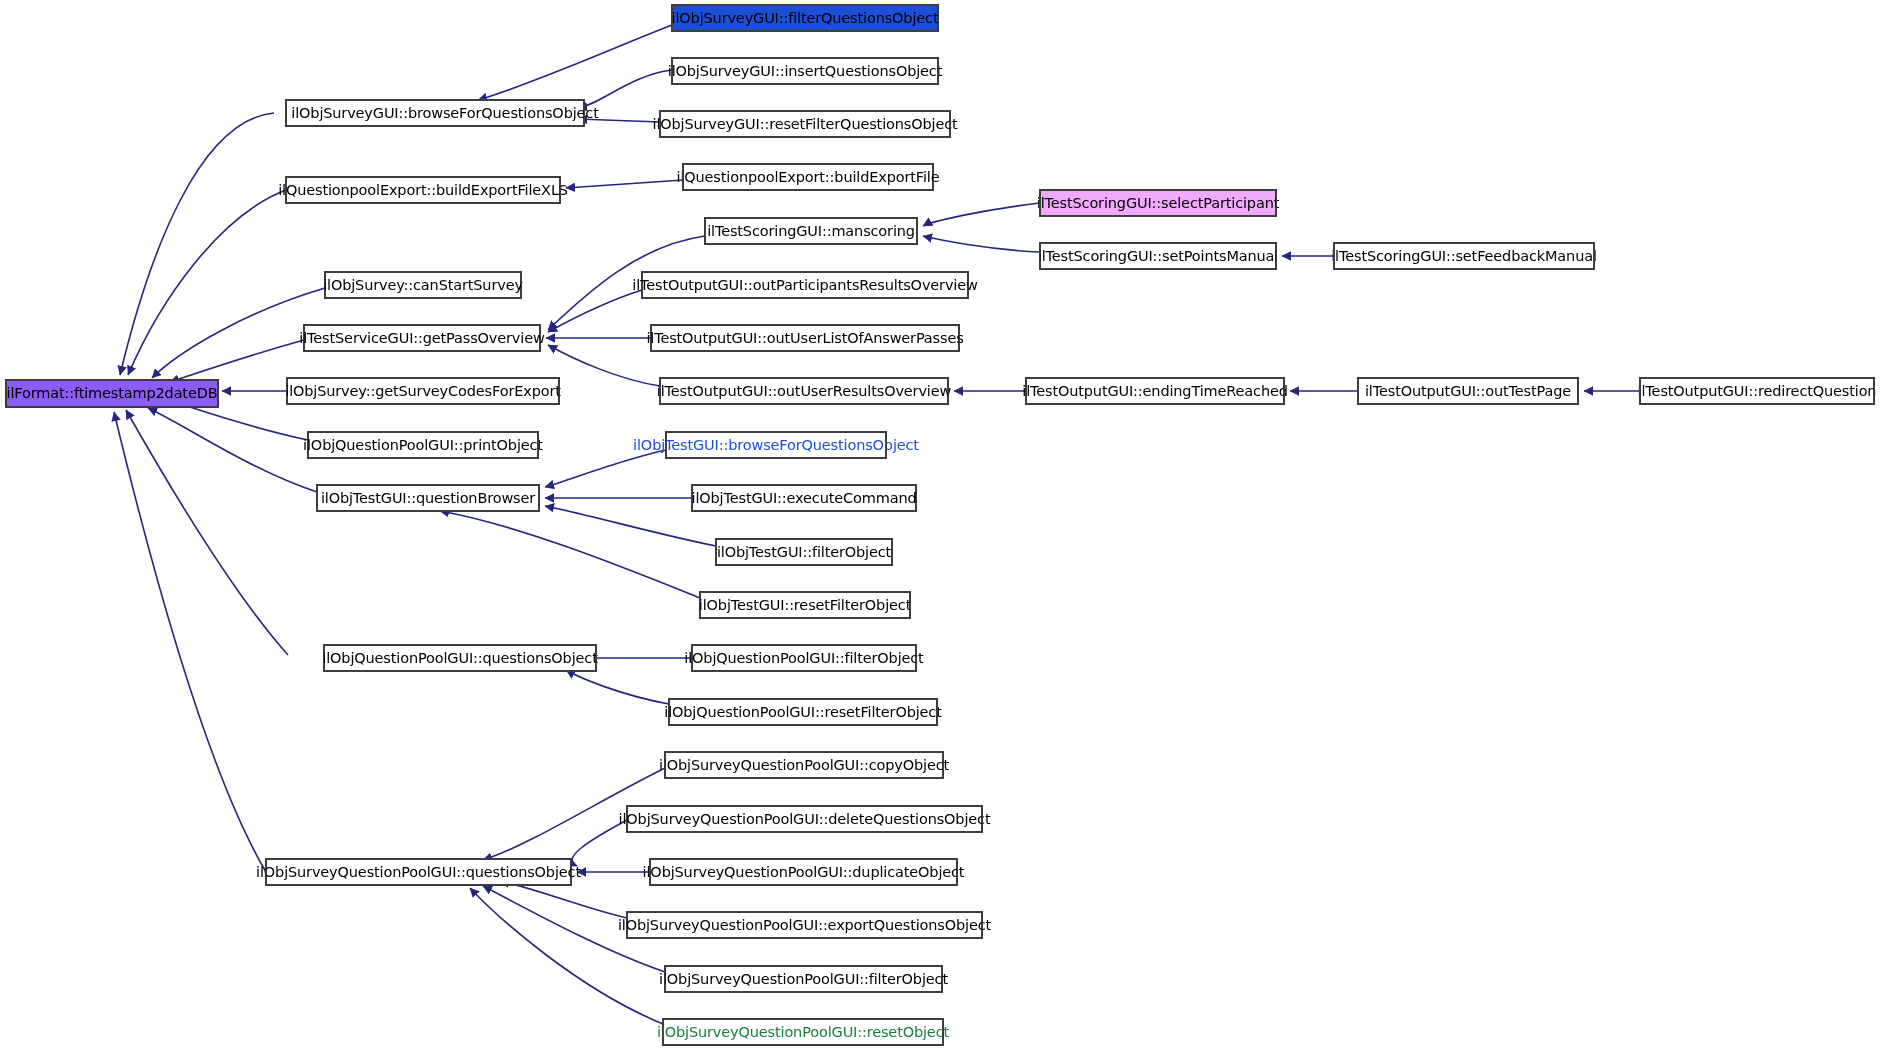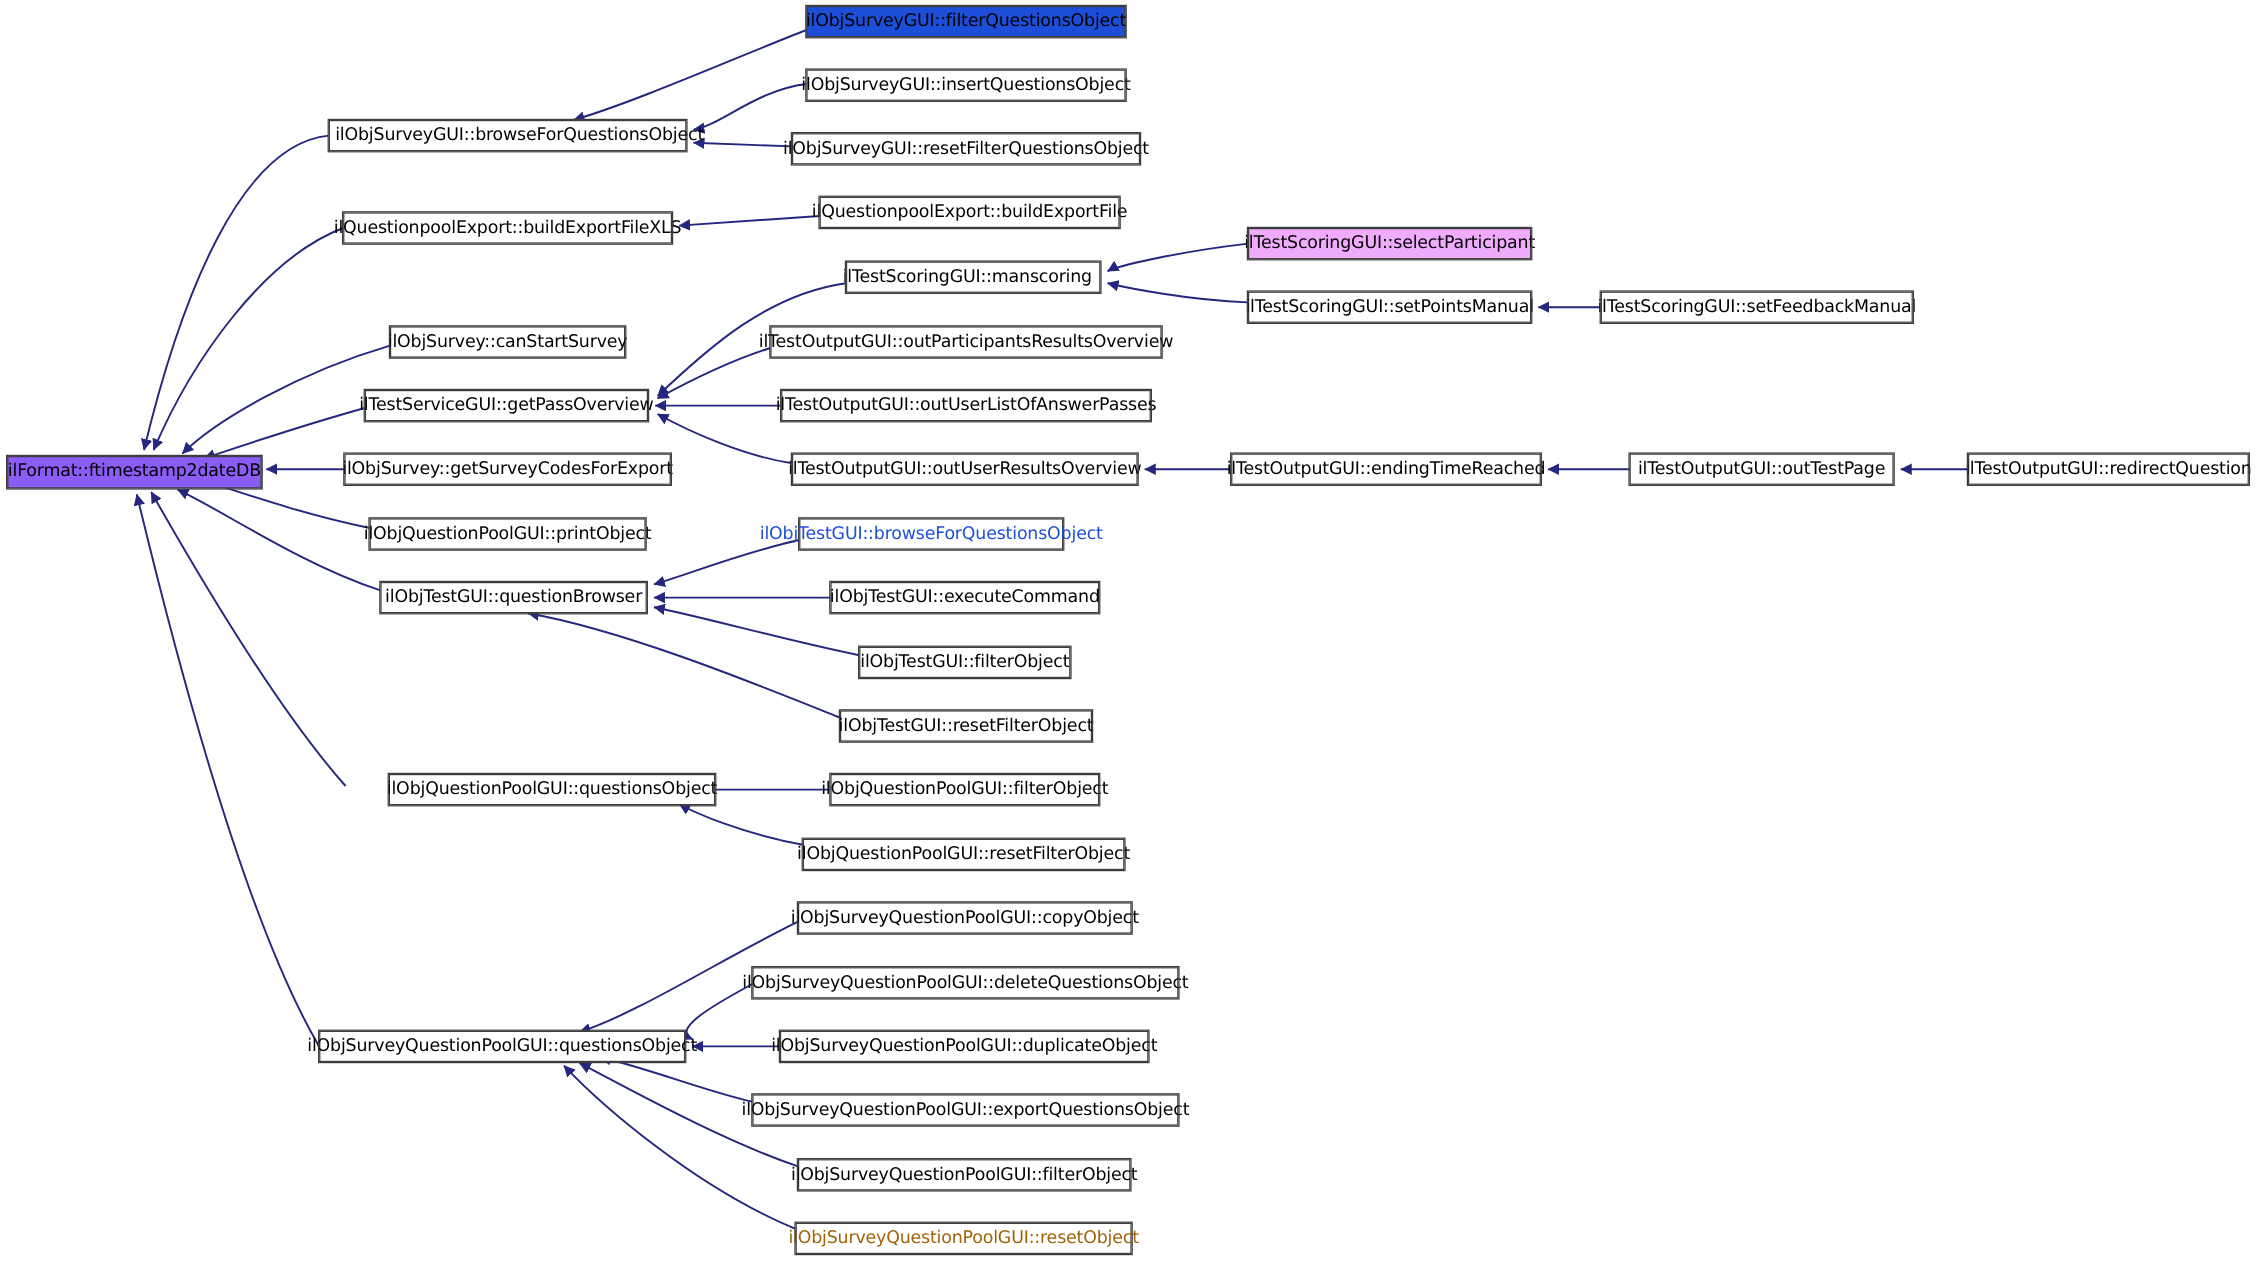--- a/index.html
+++ b/index.html
@@ -91,39 +91,39 @@
       <path d="M 627,820 C 590,840 560,858 577,866" fill="none" stroke="#25267e" stroke-width="1.6" marker-end="url(#arrow)"></path>
       <path d="M 650,872 L 577,872" fill="none" stroke="#25267e" stroke-width="1.6" marker-end="url(#arrow)"></path>
       <path d="M 627,918 C 590,910 540,890 500,881" fill="none" stroke="#25267e" stroke-width="1.6" marker-end="url(#arrow)"></path>
       <path d="M 665,972 C 600,950 520,905 483,886" fill="none" stroke="#25267e" stroke-width="1.6" marker-end="url(#arrow)"></path>
       <path d="M 663,1024 C 580,990 500,920 470,888" fill="none" stroke="#25267e" stroke-width="1.6" marker-end="url(#arrow)"></path>
     </svg>
   <div id="node-layer">
       <div class="graph-node root" style="left: 6px; top: 380px; width: 212px; height: 27px; border-color: rgb(61, 61, 61); background: #8b5cf6; color: rgb(0, 0, 0);">
         <span class="node-label">ilFormat::ftimestamp2dateDB</span>
       </div>
-      <div class="graph-node" style="left: 274px; top: 100px; width: 298px; height: 26px; border-color: rgb(61, 61, 61); background: rgb(255, 255, 255); color: rgb(0, 0, 0); padding-left: 20px;">
+      <div class="graph-node" style="left: 286px; top: 100px; width: 298px; height: 26px; border-color: rgb(61, 61, 61); background: rgb(255, 255, 255); color: rgb(0, 0, 0); padding-left: 20px;">
         <span class="node-label">ilObjSurveyGUI::browseForQuestionsObject</span>
       </div>
       <div class="graph-node" style="left: 672px; top: 5px; width: 266px; height: 26px; border-color: rgb(61, 61, 61); background: #1d4ed8; color: rgb(0, 0, 0);">
         <span class="node-label">ilObjSurveyGUI::filterQuestionsObject</span>
       </div>
       <div class="graph-node" style="left: 672px; top: 58px; width: 266px; height: 26px; border-color: rgb(61, 61, 61); background: rgb(255, 255, 255); color: rgb(0, 0, 0);">
         <span class="node-label">ilObjSurveyGUI::insertQuestionsObject</span>
       </div>
       <div class="graph-node" style="left: 660px; top: 111px; width: 290px; height: 26px; border-color: rgb(61, 61, 61); background: rgb(255, 255, 255); color: rgb(0, 0, 0);">
         <span class="node-label">ilObjSurveyGUI::resetFilterQuestionsObject</span>
       </div>
       <div class="graph-node" style="left: 286px; top: 177px; width: 274px; height: 26px; border-color: rgb(61, 61, 61); background: rgb(255, 255, 255); color: rgb(0, 0, 0);">
         <span class="node-label">ilQuestionpoolExport::buildExportFileXLS</span>
       </div>
       <div class="graph-node" style="left: 683px; top: 164px; width: 250px; height: 26px; border-color: rgb(61, 61, 61); background: rgb(255, 255, 255); color: rgb(0, 0, 0);">
         <span class="node-label">ilQuestionpoolExport::buildExportFile</span>
       </div>
-      <div class="graph-node" style="left: 705px; top: 218px; width: 212px; height: 26px; border-color: rgb(61, 61, 61); background: rgb(255, 255, 255); color: rgb(0, 0, 0); justify-content: flex-end;">
+      <div class="graph-node" style="left: 705px; top: 218px; width: 212px; height: 26px; border-color: rgb(61, 61, 61); background: rgb(255, 255, 255); color: rgb(0, 0, 0);">
         <span class="node-label">ilTestScoringGUI::manscoring</span>
       </div>
       <div class="graph-node" style="left: 1040px; top: 190px; width: 236px; height: 26px; border-color: rgb(61, 61, 61); background: #f0abfc; color: rgb(0, 0, 0);">
         <span class="node-label">ilTestScoringGUI::selectParticipant</span>
       </div>
       <div class="graph-node" style="left: 1040px; top: 243px; width: 236px; height: 26px; border-color: rgb(61, 61, 61); background: rgb(255, 255, 255); color: rgb(0, 0, 0);">
         <span class="node-label">ilTestScoringGUI::setPointsManual</span>
       </div>
       <div class="graph-node" style="left: 1334px; top: 243px; width: 260px; height: 26px; border-color: rgb(61, 61, 61); background: rgb(255, 255, 255); color: rgb(0, 0, 0);">
         <span class="node-label">ilTestScoringGUI::setFeedbackManual</span>
@@ -193,17 +193,17 @@
       </div>
       <div class="graph-node" style="left: 650px; top: 859px; width: 307px; height: 26px; border-color: rgb(61, 61, 61); background: rgb(255, 255, 255); color: rgb(0, 0, 0);">
         <span class="node-label">ilObjSurveyQuestionPoolGUI::duplicateObject</span>
       </div>
       <div class="graph-node" style="left: 627px; top: 912px; width: 355px; height: 26px; border-color: rgb(61, 61, 61); background: rgb(255, 255, 255); color: rgb(0, 0, 0);">
         <span class="node-label">ilObjSurveyQuestionPoolGUI::exportQuestionsObject</span>
       </div>
       <div class="graph-node" style="left: 665px; top: 966px; width: 277px; height: 26px; border-color: rgb(61, 61, 61); background: rgb(255, 255, 255); color: rgb(0, 0, 0);">
         <span class="node-label">ilObjSurveyQuestionPoolGUI::filterObject</span>
       </div>
-      <div class="graph-node" style="left: 663px; top: 1019px; width: 280px; height: 26px; border-color: rgb(61, 61, 61); background: rgb(255, 255, 255); color: #a16207;">
+      <div class="graph-node" style="left: 663px; top: 1019px; width: 280px; height: 26px; border-color: rgb(61, 61, 61); background: rgb(255, 255, 255); color: #15803d;">
         <span class="node-label">ilObjSurveyQuestionPoolGUI::resetObject</span>
       </div>
     </div>
 </div>
 
 </body></html>

